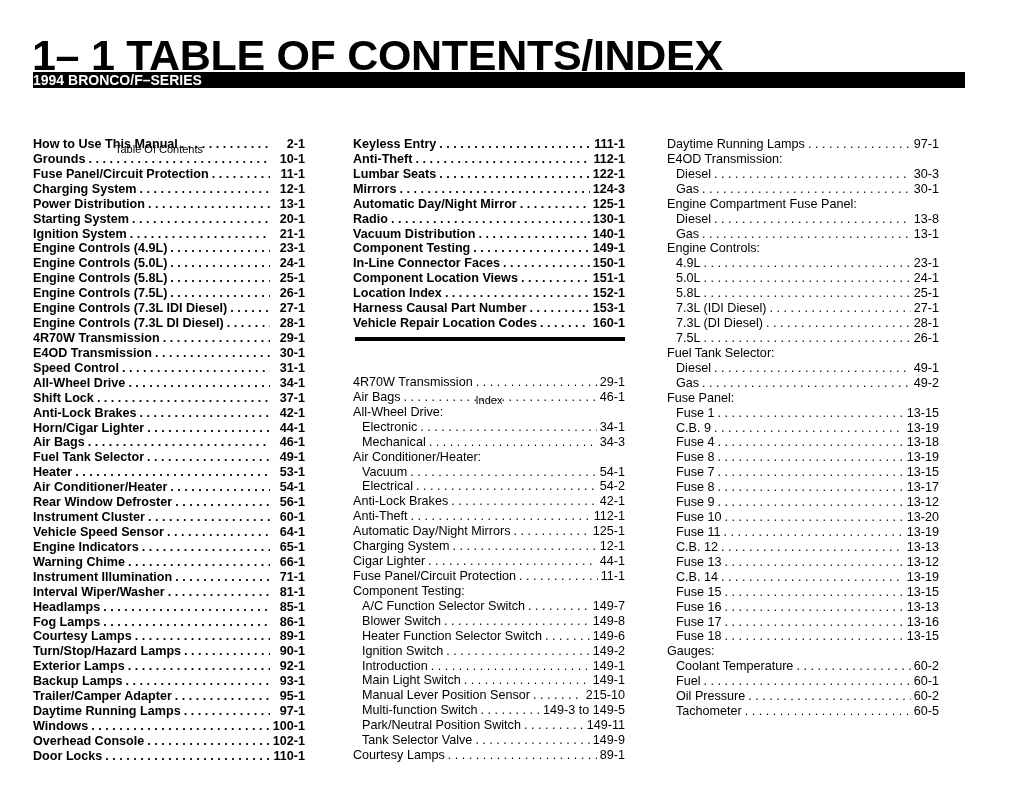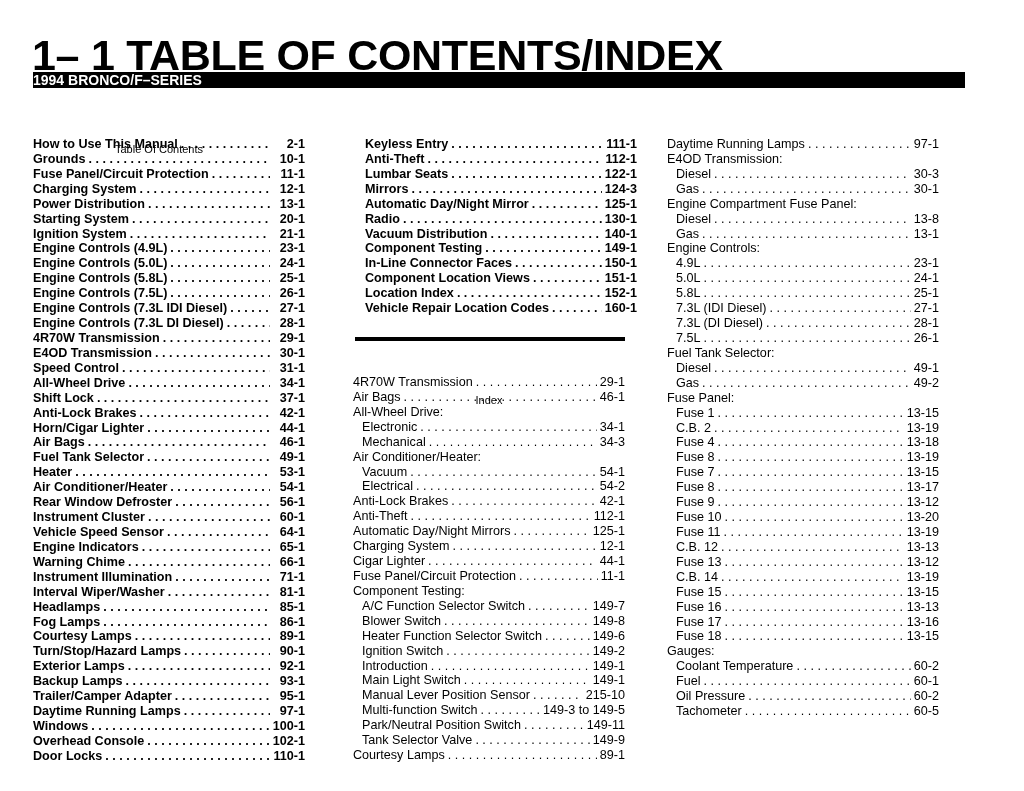--- a/index.html
+++ b/index.html
@@ -22,21 +22,21 @@
     white-space: nowrap;
   }
   .section-heading {
     position: absolute; font-size: 11px; font-weight: normal; white-space: nowrap; margin-top: 44px;
   }
   .toc-head { left: 115px; top: 99px; }
   .col {
     position: absolute; top: 137px; width: 272px;
   }
   .col-1 { left: 33px; }
-  .col-2 { left: 353px; margin-left: 12px; }
+  .col-2 { left: 353px; }
   .col-3 { left: 667px; width: 272px; }
   .row {
     display: flex; align-items: baseline; height: 14.93px; line-height: 14.93px;
     font-size: 12.6px; white-space: nowrap;
   }
   .bold .row { font-weight: bold; }
   .row .label { flex: 0 0 auto; }
   .row .dots {
     flex: 1 1 auto; overflow: hidden; margin: 0 3px; letter-spacing: 2.4px;
     color: #000;
@@ -329,20 +329,25 @@
       <span class="label">Component Location Views</span>
       <span class="dots"></span>
       <span class="page">151-1</span>
     </div>
     <div class="row">
       <span class="label">Location Index</span>
       <span class="dots"></span>
       <span class="page">152-1</span>
     </div>
     <div class="row">
+      <span class="label">Harness Causal Part Number</span>
+      <span class="dots"></span>
+      <span class="page">153-1</span>
+    </div>
+    <div class="row">
       <span class="label">Vehicle Repair Location Codes</span>
       <span class="dots"></span>
       <span class="page">160-1</span>
     </div>
   </div>
 
 <div class="divider"></div>
 <div class="index-wrap">
   <div class="section-heading">Index</div>
 </div>
@@ -553,21 +558,21 @@
     </div>
     <div class="row group">
       <span class="label">Fuse Panel:</span>
     </div>
     <div class="row sub">
       <span class="label">Fuse 1</span>
       <span class="dots"></span>
       <span class="page">13-15</span>
     </div>
     <div class="row sub">
-      <span class="label">C.B. 2</span>
+      <span class="label">C.B. 9</span>
       <span class="dots"></span>
       <span class="page">13-19</span>
     </div>
     <div class="row sub">
       <span class="label">Fuse 4</span>
       <span class="dots"></span>
       <span class="page">13-18</span>
     </div>
     <div class="row sub">
       <span class="label">Fuse 8</span>

